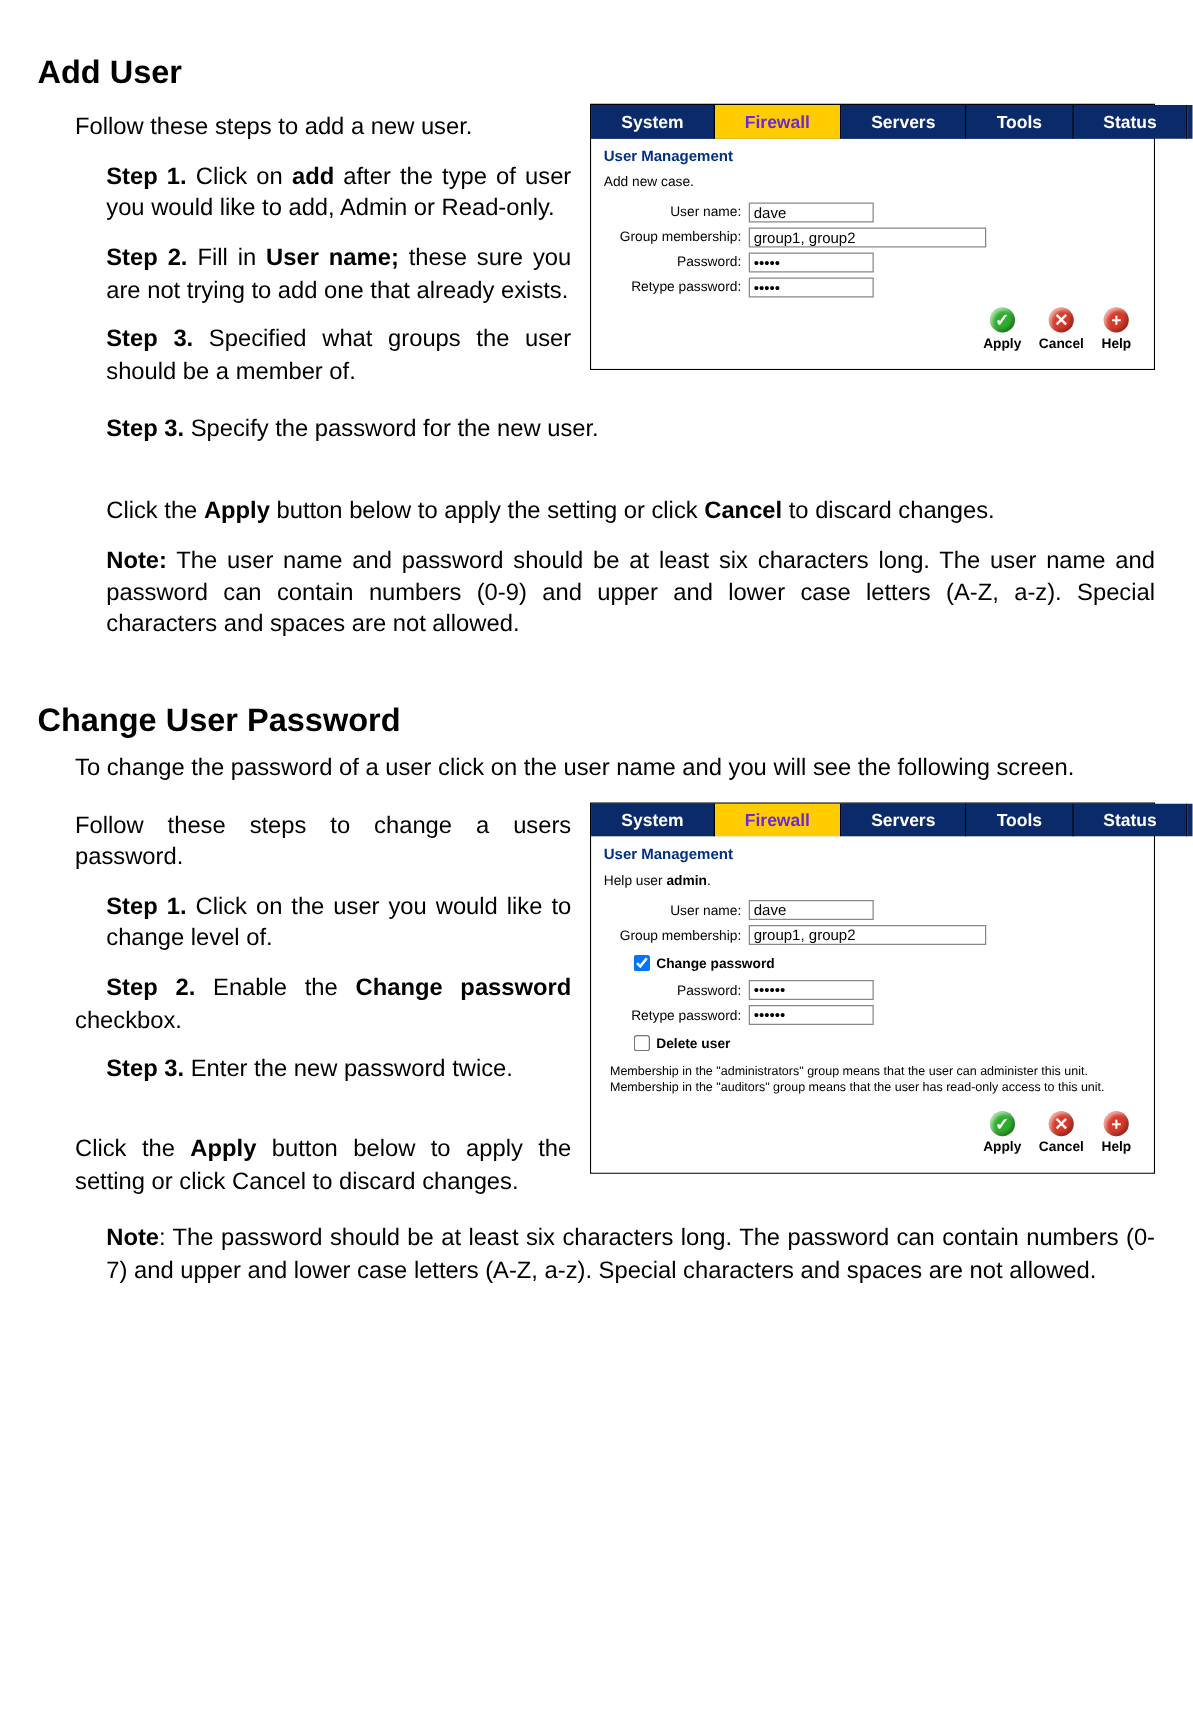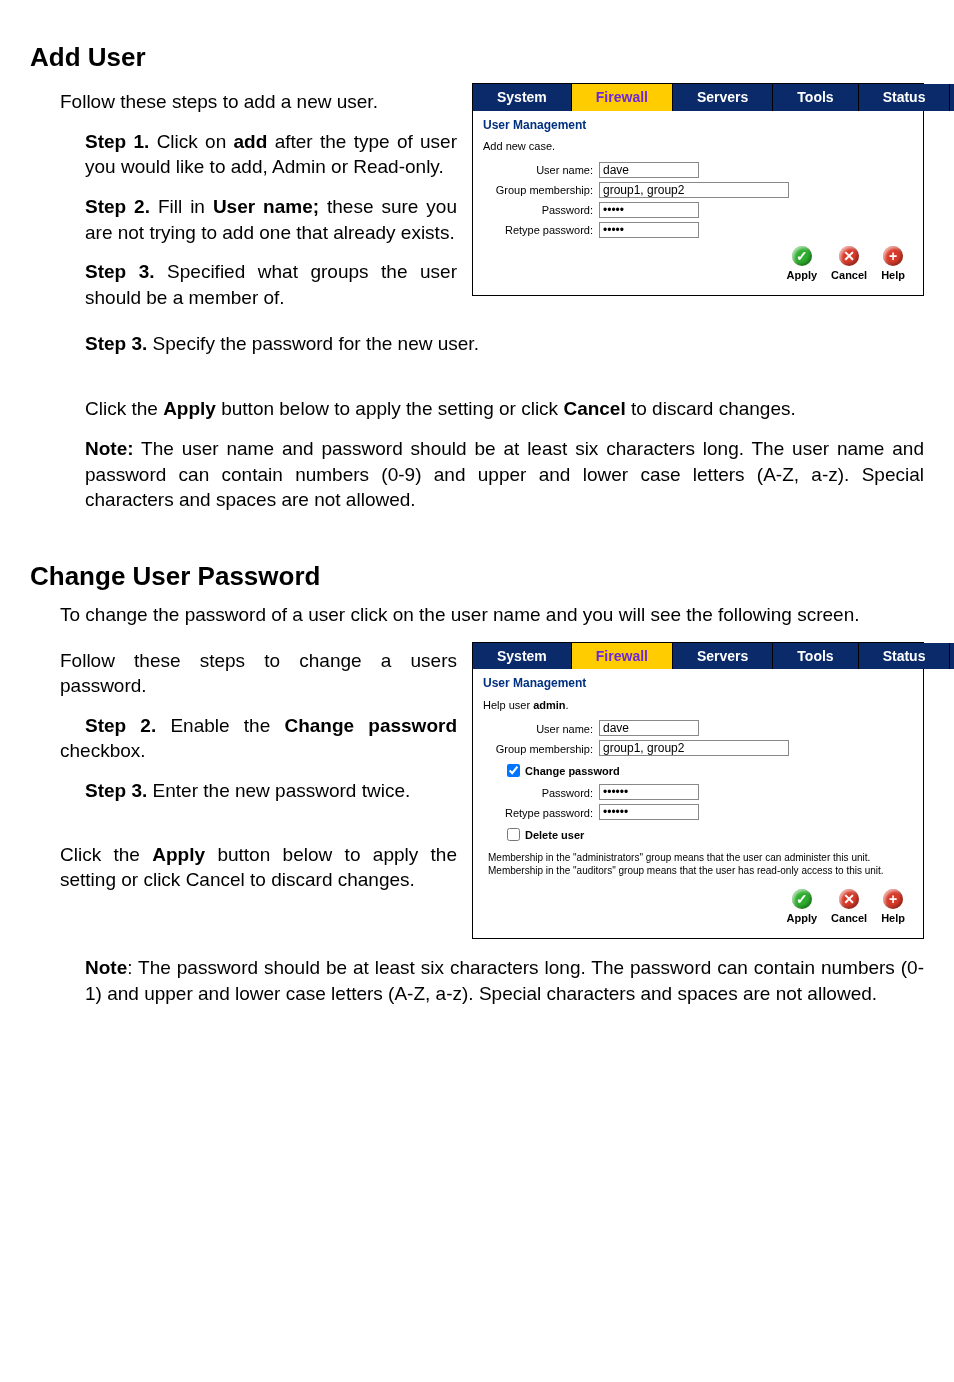--- a/index.html
+++ b/index.html
@@ -227,20 +227,23 @@
 <div style="height:22px"></div>
 
 <h2 class="section">Change User Password</h2>
 
 <p class="body indent">To change the password of a user click on the user name and you will see the following screen.</p>
 
 <div class="row">
   <div class="left-col">
     <p class="body indent">Follow these steps to change a users password.</p>
 
+    <p class="body indent2">
+      <span class="bold">Step 1.</span><span> Click on the user you would like to change level of.</span>
+    </p>
 
     <p class="body indent" style="margin-left:30px">
       <span style="margin-left:25px" class="bold">Step 2.</span><span> Enable the </span><span class="bold">Change password</span><span> checkbox.</span>
     </p>
 
     <p class="body indent2">
       <span class="bold">Step 3.</span><span> Enter the new password twice.</span>
     </p>
 
     <div style="height:18px"></div>
@@ -304,14 +307,14 @@
         <div class="iconbtn">
           <div class="circ help">+</div>
           <span>Help</span>
         </div>
       </div>
     </div>
   </div>
 </div>
 
 <p class="body indent2">
-  <span class="bold">Note</span><span>: The password should be at least six characters long. The password can contain numbers (0-1) and upper and lower case letters (A-Z, a-z). Special characters and spaces are not allowed.</span>
+  <span class="bold">Note</span><span>: The password should be at least six characters long. The password can contain numbers (0-7) and upper and lower case letters (A-Z, a-z). Special characters and spaces are not allowed.</span>
 </p>
 
 </body></html>

